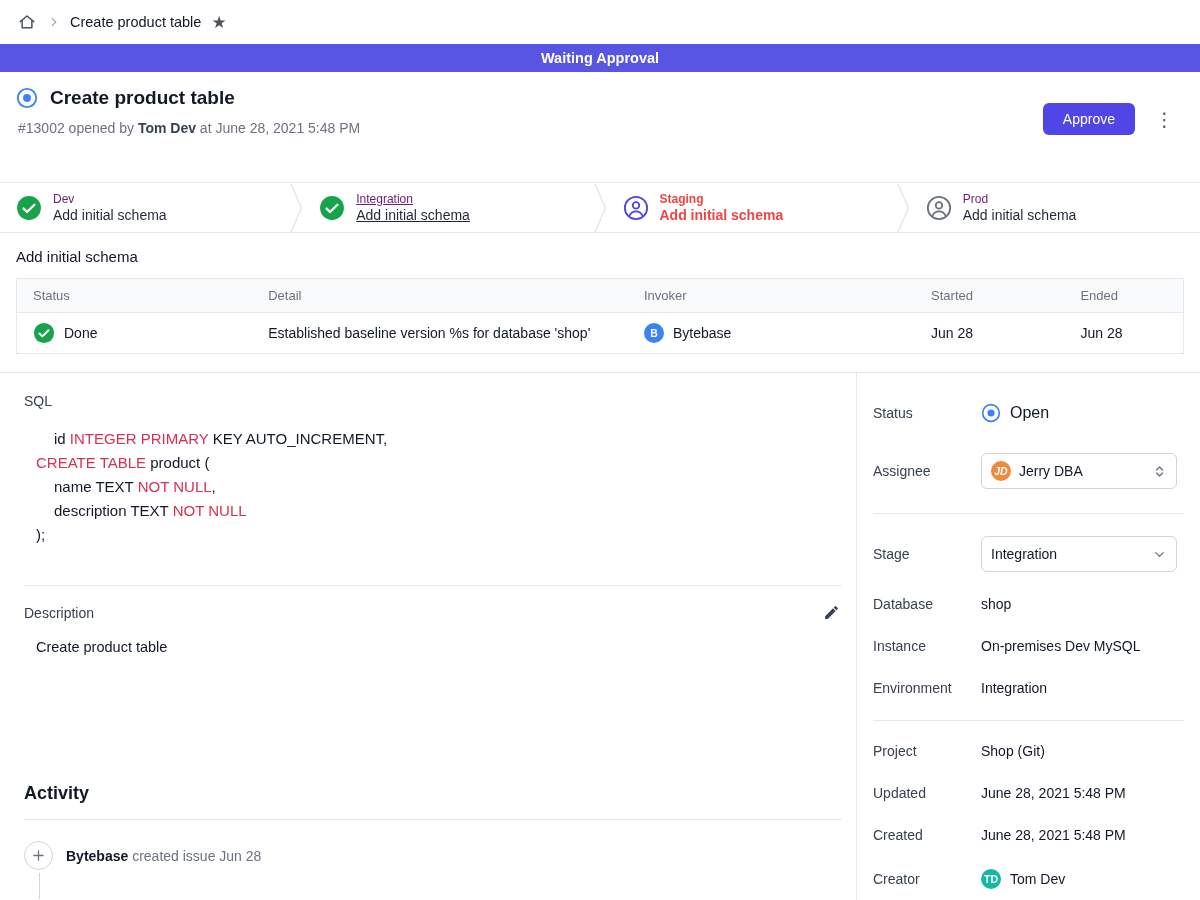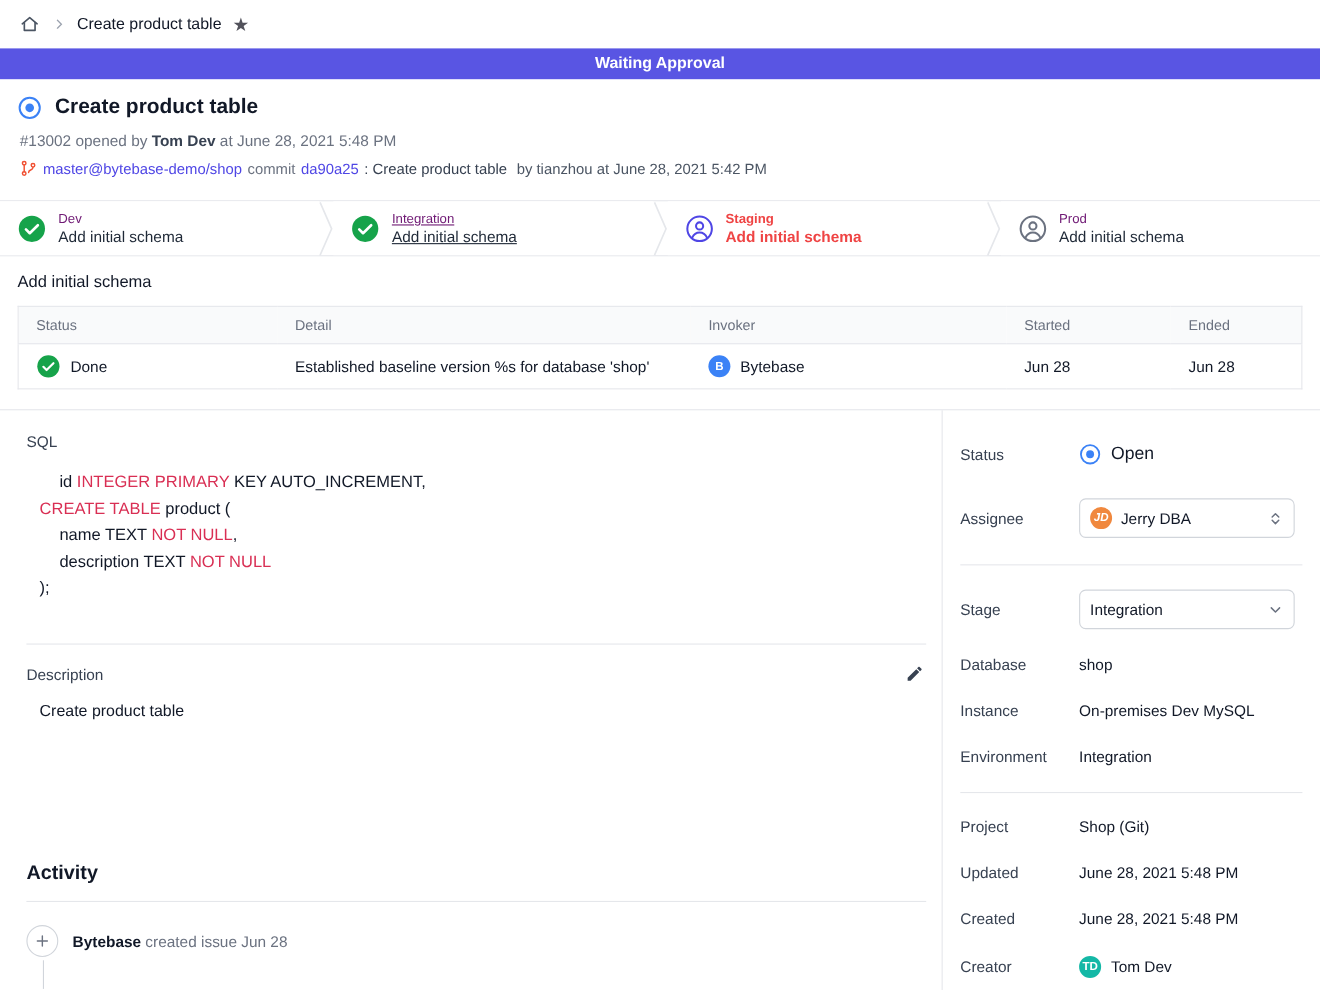--- a/index.html
+++ b/index.html
@@ -116,29 +116,23 @@
     <div class="title-row">
       <span style="display:flex;">
         <svg width="22" height="22" viewBox="0 0 24 24">
             <circle cx="12" cy="12" r="10" fill="none" stroke="#3b82f6" stroke-width="2"></circle>
             <circle cx="12" cy="12" r="4.3" fill="#3b82f6"></circle>
           </svg>
       </span>
       <h1 class="issue-title">Create product table</h1>
     </div>
     <div class="meta-row"><span>#13002 opened by </span><span class="meta-author">Tom Dev</span><span> at June 28, 2021 5:48 PM</span></div>
-    <div class="commit-row">
-      <span style="display:flex;">
-        <svg width="16" height="16" viewBox="0 0 24 24" fill="none" stroke="#f05133" stroke-width="2" stroke-linecap="round">
-            <circle cx="6" cy="5" r="2.4"></circle>
-            <circle cx="6" cy="19" r="2.4"></circle>
-            <circle cx="18" cy="8" r="2.4"></circle>
-            <path d="M6 7.4v9.2M18 10.4c0 4.6-6 3.2-6 7.2"></path>
-          </svg>
-      </span><a class="link">master@bytebase-demo/shop</a><span class="commit-word">commit</span><a class="link">da90a25</a><span>: Create product table </span><span class="commit-tail">by tianzhou at June 28, 2021 5:42 PM</span>
+    <div class="header-actions">
+      <button class="btn-approve">Approve</button>
+      <button class="kebab">⋮</button>
     </div>
   </section>
 
   <nav class="pipeline">
     <div class="stage">
       <span style="display:flex;">
         <svg width="26" height="26" viewBox="0 0 24 24">
             <circle cx="12" cy="12" r="11" fill="#16a34a"></circle>
             <path d="M7 12.5l3.2 3.2L17 9" stroke="#fff" stroke-width="2.2" fill="none" stroke-linecap="round" stroke-linejoin="round"></path>
           </svg>

